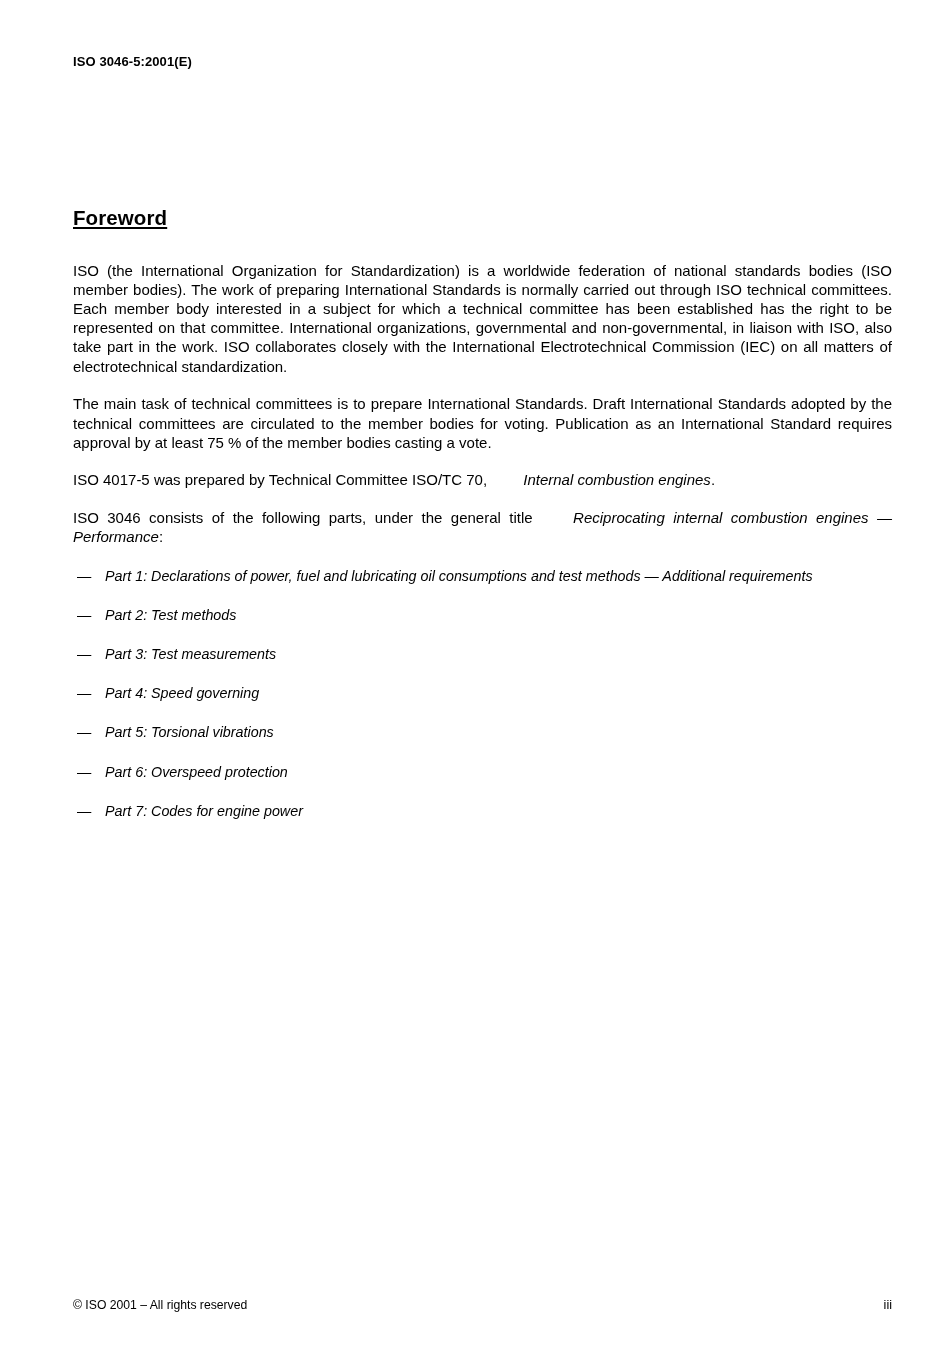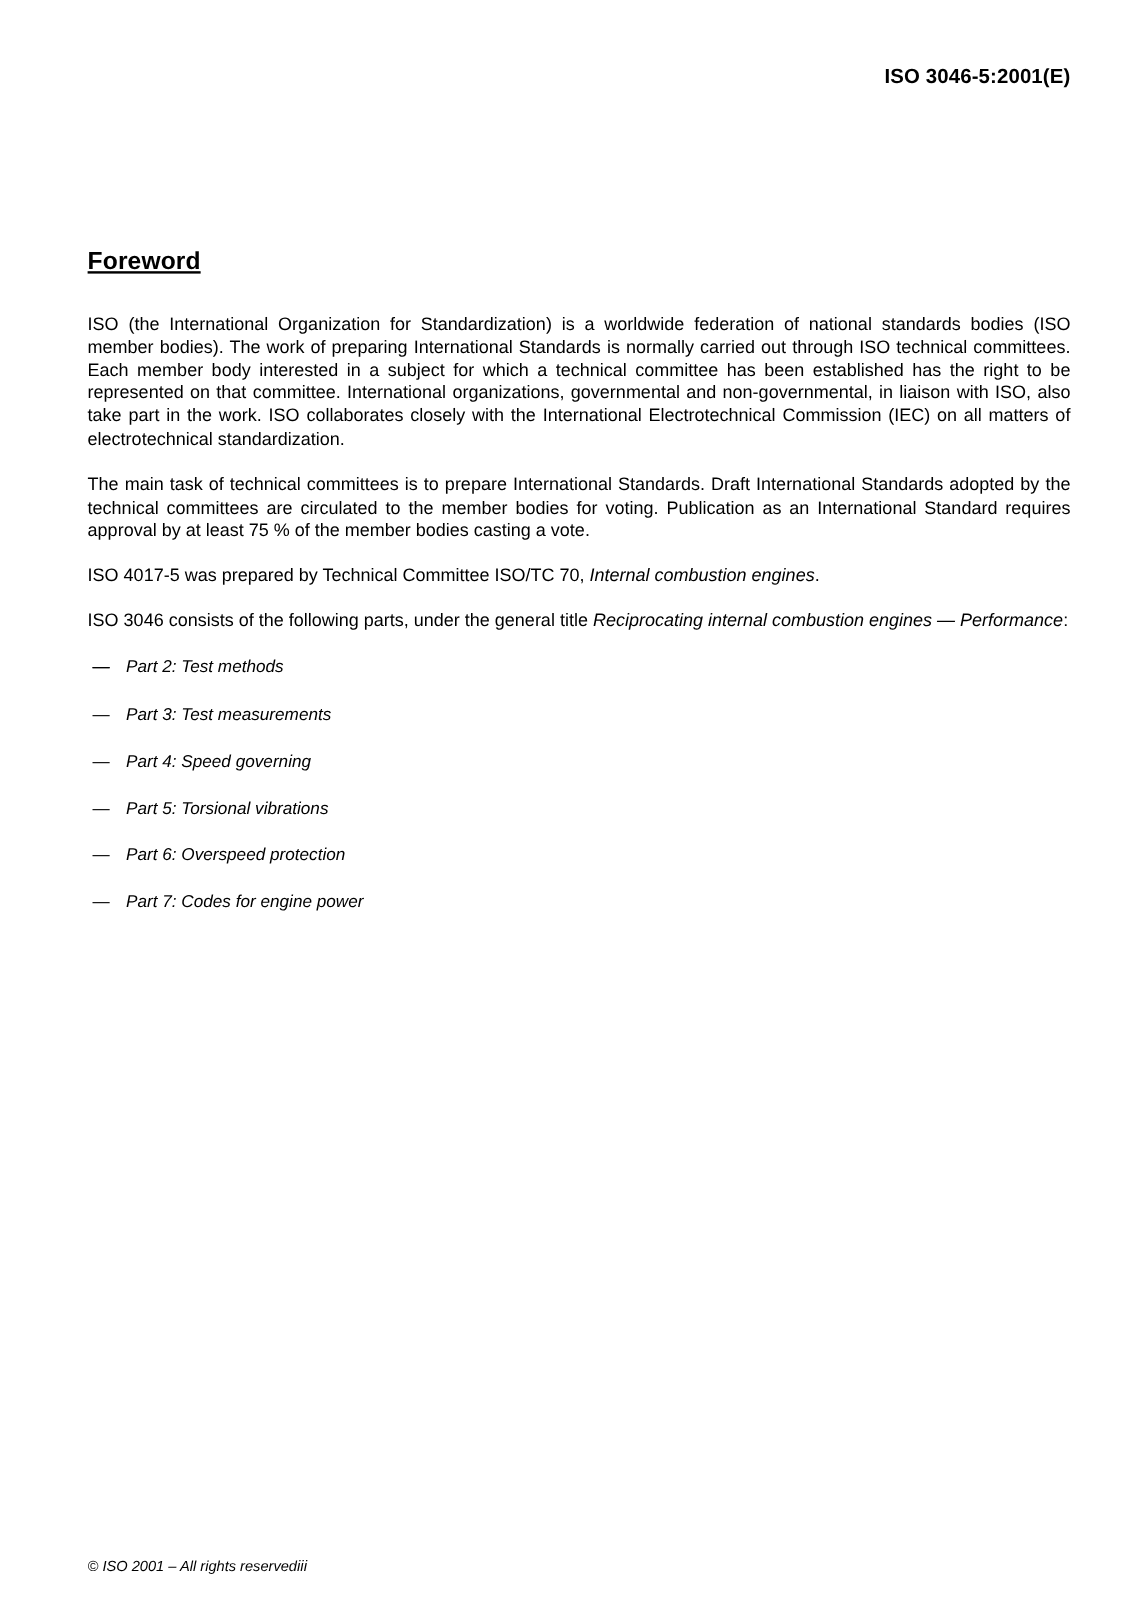--- a/index.html
+++ b/index.html
@@ -21,22 +21,21 @@
     overflow: hidden;
     box-sizing: border-box;
   }
 
   
   .doc-header {
     position: absolute;
     top: 54px;
     left: 73px;
     width: 819px;
-    text-align: right;
-    font-size: 17px;
+    font-size: 13px;
     font-weight: bold;
     letter-spacing: 0.1px;
     line-height: 1.2;
   }
 
   
   .content {
     position: absolute;
     top: 206px;
     left: 73px;
@@ -55,21 +54,21 @@
   p.para {
     font-size: 15px;
     line-height: 19.2px;
     text-align: justify;
     text-justify: inter-word;
     margin: 0 0 18.5px 0;
     hyphens: none;
   }
   p.para:last-child { margin-bottom: 0; }
 
-  .it { font-style: italic; }
+  .it { font-style: italic; margin-left: 32px; }
 
   
   ul.parts-list {
     list-style: none;
     margin: 20px 0 0 0;
     padding: 0;
   }
   ul.parts-list li {
     position: relative;
     padding-left: 32px;
@@ -90,25 +89,24 @@
     line-height: 19.2px;
   }
 
   
   .doc-footer {
     position: absolute;
     bottom: 32px;
     left: 73px;
     width: 819px;
     display: flex;
-    justify-content: flex-start;
+    justify-content: space-between;
     align-items: baseline;
     font-size: 12.2px;
     line-height: 1.2;
-    font-style: italic;
   }
   .doc-footer .page-no {
     font-size: 12.6px;
   }
 </style>
 </head>
 <body>
 
 <div class="page">
 
@@ -123,21 +121,21 @@
 
     <p class="para">The main task of technical committees is to prepare International Standards. Draft International Standards adopted by the technical committees are circulated to the member bodies for voting. Publication as an International Standard requires approval by at least 75 % of the member bodies casting a vote.</p>
 
 
     <p class="para"><span>ISO 4017-5 was prepared by Technical Committee ISO/TC 70, </span><span class="it">Internal combustion engines</span><span>.</span></p>
 
 
     <p class="para"><span>ISO 3046 consists of the following parts, under the general title </span><span class="it">Reciprocating internal combustion engines — Performance</span><span>:</span></p>
 
     <ul class="parts-list">
-      <li><span class="dash">—</span></li>
+      <li><span class="dash">—</span><span>Part 1: Declarations of power, fuel and lubricating oil consumptions and test methods — Additional requirements</span></li>
       <li><span class="dash">—</span><span>Part 2: Test methods</span></li>
       <li><span class="dash">—</span><span>Part 3: Test measurements</span></li>
       <li><span class="dash">—</span><span>Part 4: Speed governing</span></li>
       <li><span class="dash">—</span><span>Part 5: Torsional vibrations</span></li>
       <li><span class="dash">—</span><span>Part 6: Overspeed protection</span></li>
       <li><span class="dash">—</span><span>Part 7: Codes for engine power</span></li>
     </ul>
 
   </div>
 

